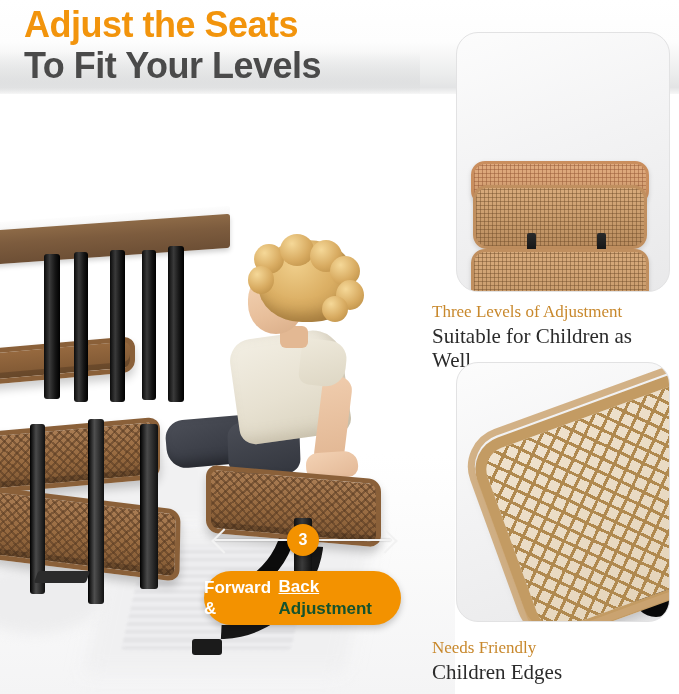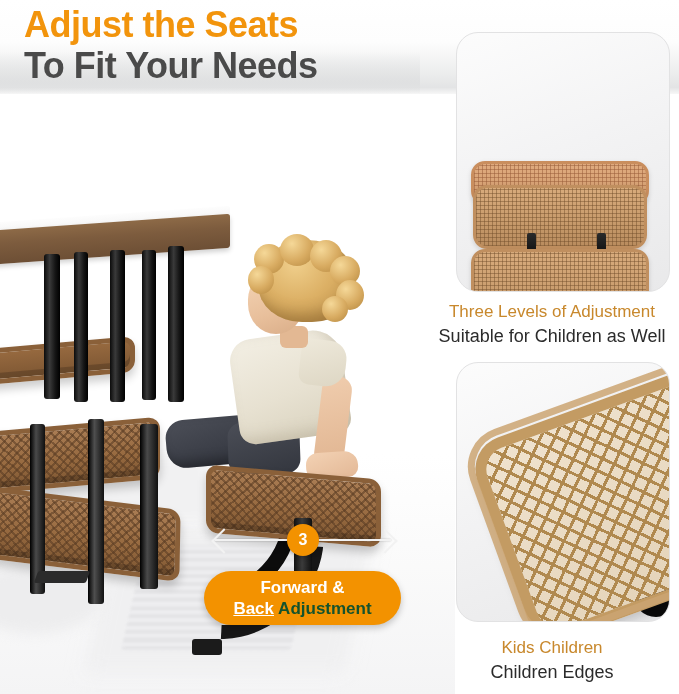--- a/index.html
+++ b/index.html
@@ -144,21 +144,21 @@
   .num-badge{
     position:absolute;left:287px;top:430px;width:32px;height:32px;border-radius:50%;
     background:#F39200;color:#fff;font-size:16px;font-weight:bold;
     display:flex;align-items:center;justify-content:center;
     box-shadow:0 2px 4px rgba(0,0,0,.2);
   }
   .badge-post{position:absolute;left:294px;top:424px;width:18px;height:78px;
     background:linear-gradient(90deg,#101010 0%,#3b3b3b 45%,#101010 100%);border-radius:2px;}
   .cta{
     position:absolute;left:204px;top:477px;width:197px;height:54px;border-radius:28px;
-    background:#F39200;display:flex;flex-direction:column;align-items:center;justify-content:center;
+    background:#F39200;display:flex;align-items:center;justify-content:center;
     box-shadow:0 3px 7px rgba(0,0,0,.22);
   }
   .cta-l1{color:#ffffff;font-size:17px;font-weight:bold;line-height:21px;}
   .cta-l2{font-size:17px;line-height:22px;font-weight:bold;}
   .cta-l2 .w{color:#ffffff;text-decoration:underline;}
   .cta-l2 .d{color:#14532d;font-weight:bold;}
 
   
   .panel{
     position:absolute;border-radius:22px;overflow:hidden;
@@ -209,35 +209,35 @@
   }
   .corner-frame{
     position:absolute;left:30px;top:32px;width:226px;height:206px;
     transform:rotate(-20deg);border-radius:40px 14px 14px 40px;
     border:7px solid #cba572;opacity:.85;
   }
   .dark-tube{position:absolute;left:176px;top:178px;width:46px;height:76px;border-radius:24px;
     background:linear-gradient(135deg,#2a2a2a 0%,#0a0a0a 70%);}
 
   
-  .caption{position:absolute;width:240px;left:432px;text-align:center;}
+  .caption{position:absolute;width:240px;left:432px;font-family:Liberation Serif, serif;}
   .cap-top{top:300px;}
   .cap-bot{top:636px;}
   .cap-l1{font-size:17px;color:#C8882C;line-height:24px;}
-  .cap-l2{font-size:18px;color:#2b2b2b;line-height:24px;}
+  .cap-l2{font-size:21px;color:#2b2b2b;line-height:24px;}
 </style>
 </head>
 <body>
 
 <div class="stage">
 
   <div class="header-band"></div>
   <div class="title-wrap">
     <div class="title-line1">Adjust the Seats</div>
-    <div class="title-line2">To Fit Your Needs</div>
+    <div class="title-line2">To Fit Your Levels</div>
   </div>
 
   <div class="scene">
 
     <div class="floor-shadow sh-soft"></div>
     <div class="floor-shadow sh-under-table"></div>
     <div class="floor-shadow sh-left"></div>
     <div class="floor-shadow sh-main"></div>
 
     <div class="table-top-face"></div>
@@ -316,17 +316,17 @@
     <div class="cap-l2">Suitable for Children as Well</div>
   </div>
 
   <div class="panel panel-bot">
     <div class="dark-tube"></div>
     <div class="corner-seat"></div>
     <div class="corner-frame"></div>
   </div>
 
   <div class="caption cap-bot">
-    <div class="cap-l1">Kids Children</div>
+    <div class="cap-l1">Needs Friendly</div>
     <div class="cap-l2">Children Edges</div>
   </div>
 
 </div>
 
 </body></html>

